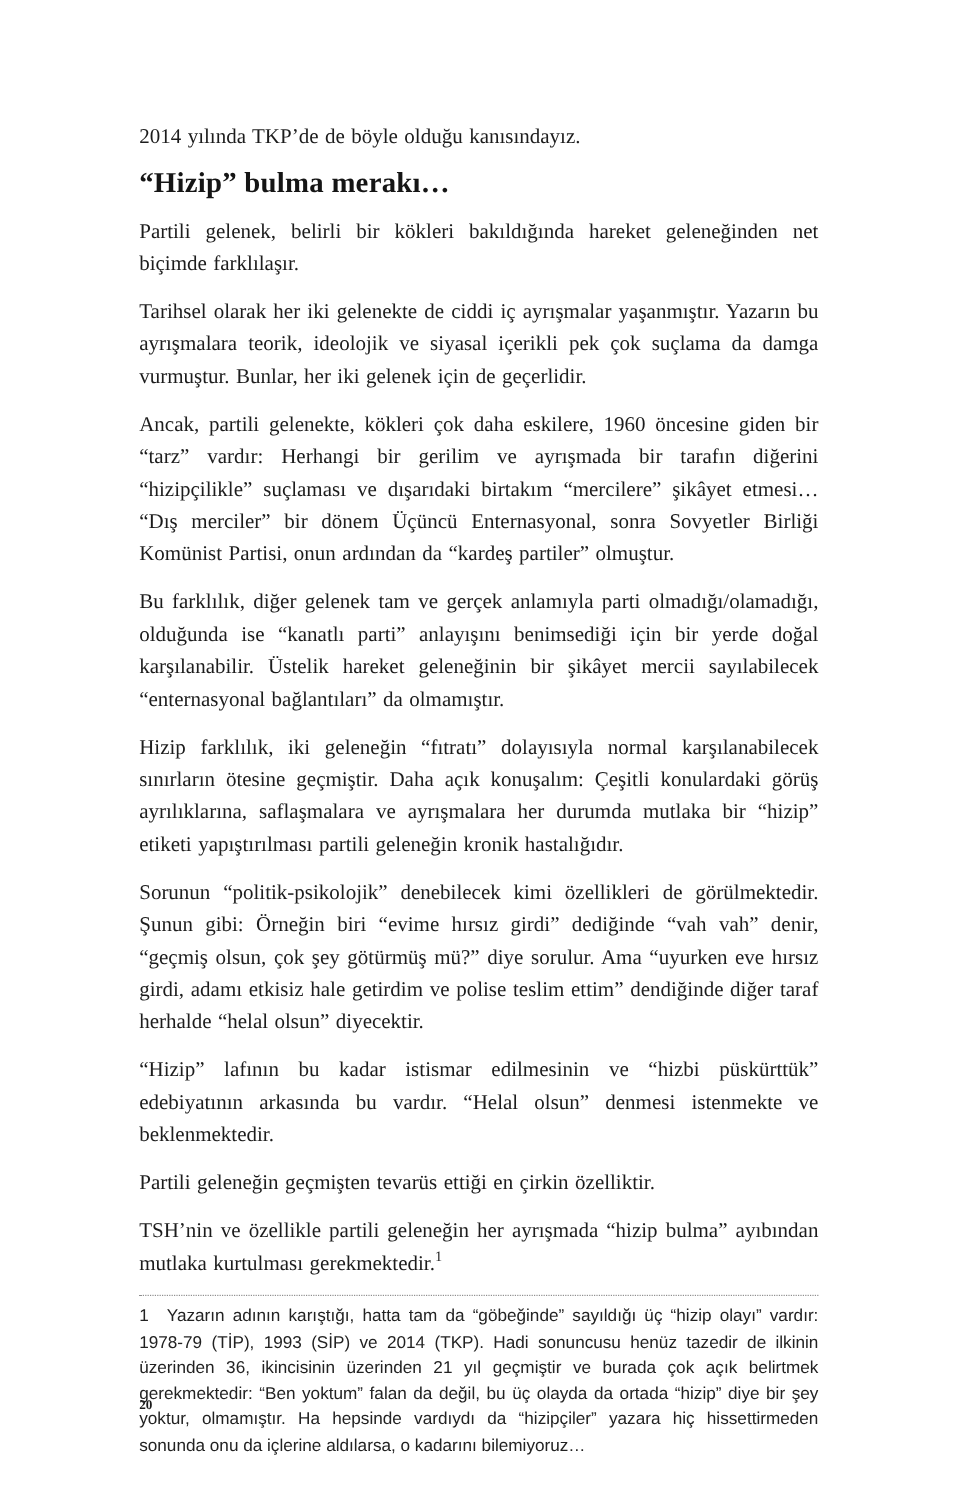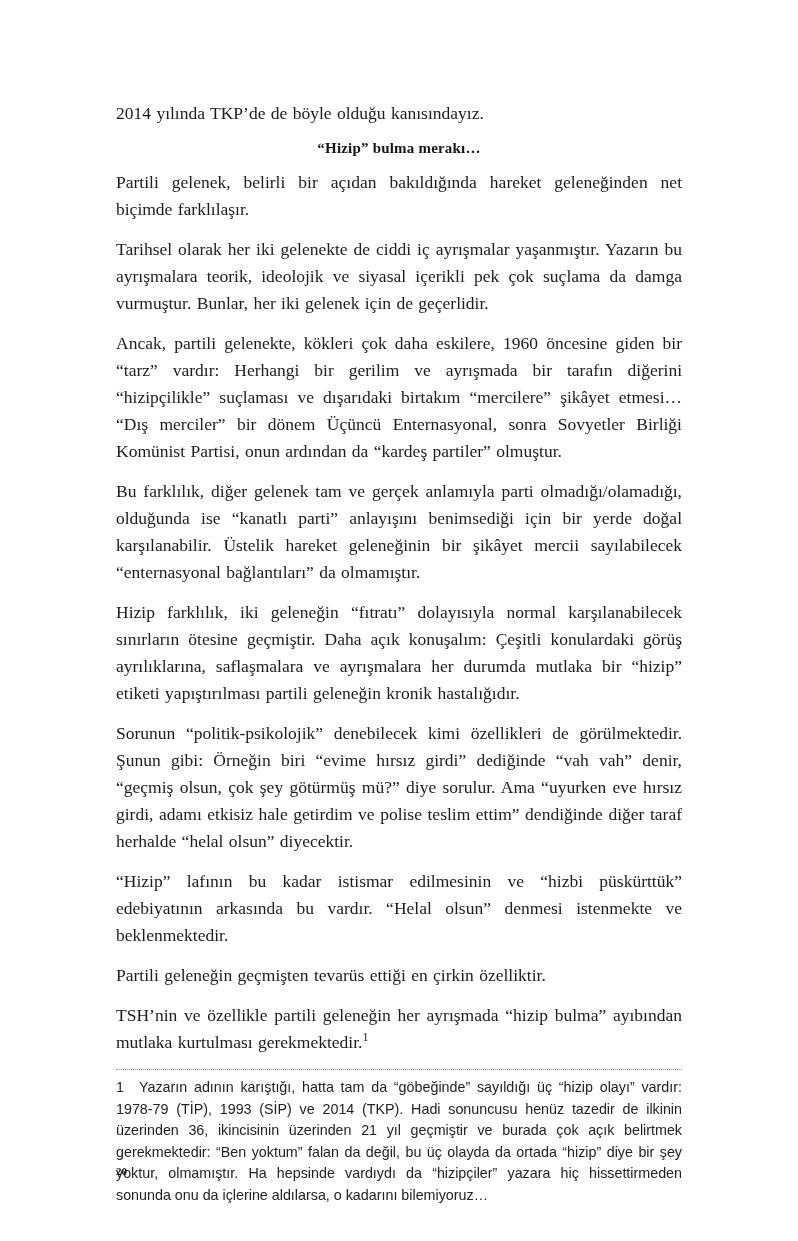--- a/index.html
+++ b/index.html
@@ -18,26 +18,25 @@
     font-family: "Liberation Serif", "DejaVu Serif", serif;
     font-size: 17.5px;
     line-height: 27px;
     text-align: justify;
     margin: 0 0 13px 0;
     word-spacing: 1px;
   }
   .intro { text-align: left; }
   .heading {
     font-family: "Liberation Serif", "DejaVu Serif", serif;
-    font-size: 15px;
+    font-size: 24px;
     font-weight: bold;
     letter-spacing: 0.2px;
     margin: 6px 0 12px 0;
     color: #151515;
-    text-align: center;
   }
   .fn-ref {
     font-size: 12px;
     line-height: 0;
     vertical-align: super;
     font-family: "Liberation Serif", "DejaVu Serif", serif;
   }
   .footnote-sep {
     border: none;
     border-top: 1px dotted #8f8f8f;
@@ -66,21 +65,21 @@
 </head>
 <body>
 
 <div class="page">
 
   <p class="body-par intro">2014 yılında TKP’de de böyle olduğu kanısındayız.</p>
 
   <h2 class="heading">“Hizip” bulma merakı…</h2>
 
   <div>
-      <p class="body-par">Partili gelenek, belirli bir açıdan bakıldığında hareket geleneğinden net biçimde farklılaşır.</p>
+      <p class="body-par">Partili gelenek, belirli bir kökleri bakıldığında hareket geleneğinden net biçimde farklılaşır.</p>
       <p class="body-par">Tarihsel olarak her iki gelenekte de ciddi iç ayrışmalar yaşanmıştır. Yazarın bu ayrışmalara teorik, ideolojik ve siyasal içerikli pek çok suçlama da damga vurmuştur. Bunlar, her iki gelenek için de geçerlidir.</p>
       <p class="body-par">Ancak, partili gelenekte, kökleri çok daha eskilere, 1960 öncesine giden bir “tarz” vardır: Herhangi bir gerilim ve ayrışmada bir tarafın diğerini “hizipçilikle” suçlaması ve dışarıdaki birtakım “mercilere” şikâyet etmesi… “Dış merciler” bir dönem Üçüncü Enternasyonal, sonra Sovyetler Birliği Komünist Partisi, onun ardından da “kardeş partiler” olmuştur.</p>
       <p class="body-par">Bu farklılık, diğer gelenek tam ve gerçek anlamıyla parti olmadığı/olamadığı, olduğunda ise “kanatlı parti” anlayışını benimsediği için bir yerde doğal karşılanabilir. Üstelik hareket geleneğinin bir şikâyet mercii sayılabilecek “enternasyonal bağlantıları” da olmamıştır.</p>
       <p class="body-par">Hizip farklılık, iki geleneğin “fıtratı” dolayısıyla normal karşılanabilecek sınırların ötesine geçmiştir. Daha açık konuşalım: Çeşitli konulardaki görüş ayrılıklarına, saflaşmalara ve ayrışmalara her durumda mutlaka bir “hizip” etiketi yapıştırılması partili geleneğin kronik hastalığıdır.</p>
       <p class="body-par">Sorunun “politik-psikolojik” denebilecek kimi özellikleri de görülmektedir. Şunun gibi: Örneğin biri “evime hırsız girdi” dediğinde “vah vah” denir, “geçmiş olsun, çok şey götürmüş mü?” diye sorulur. Ama “uyurken eve hırsız girdi, adamı etkisiz hale getirdim ve polise teslim ettim” dendiğinde diğer taraf herhalde “helal olsun” diyecektir.</p>
       <p class="body-par">“Hizip” lafının bu kadar istismar edilmesinin ve “hizbi püskürttük” edebiyatının arkasında bu vardır.  “Helal olsun” denmesi istenmekte ve beklenmektedir.</p>
       <p class="body-par">Partili geleneğin geçmişten tevarüs ettiği en çirkin özelliktir.</p>
     </div>
 
   <p class="body-par"><span>TSH’nin ve özellikle partili geleneğin her ayrışmada “hizip bulma” ayıbından mutlaka kurtulması gerekmektedir.</span><sup class="fn-ref">1</sup></p>

